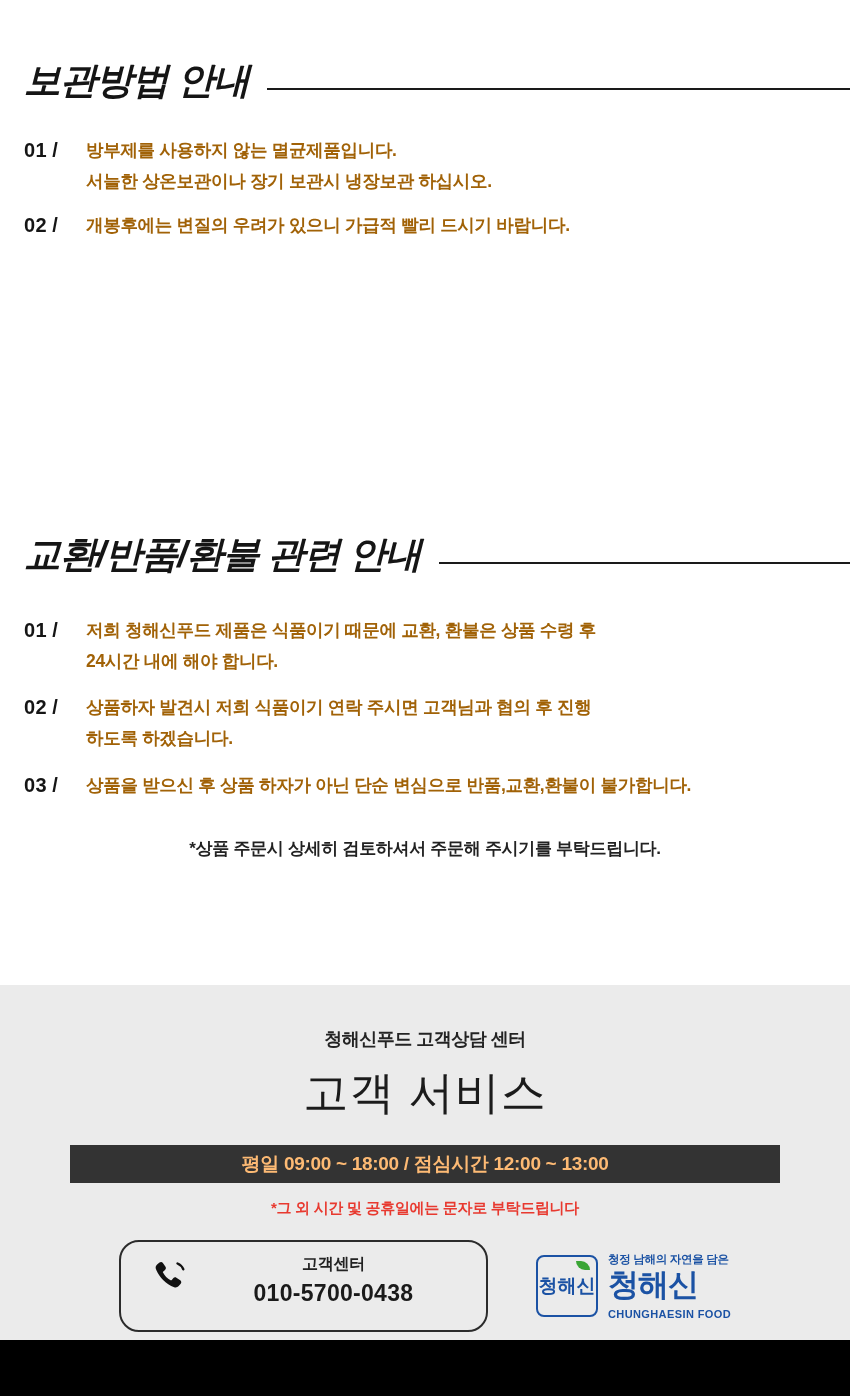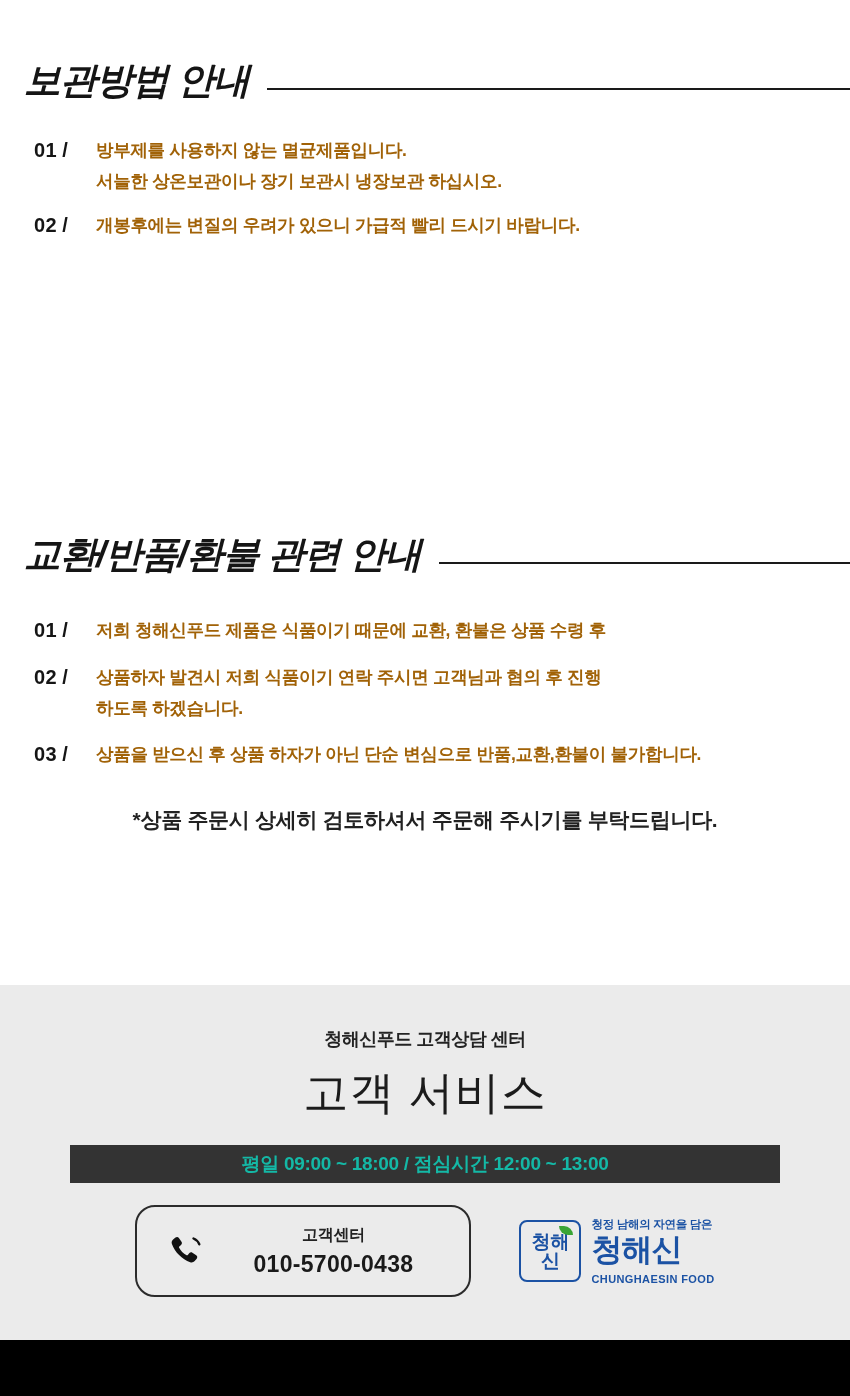--- a/index.html
+++ b/index.html
@@ -35,21 +35,21 @@
     color: #151515;
   }
   .sec-head .rule {
     flex: 1;
     height: 2px;
     background: #1a1a1a;
     margin: 0 0 9px 18px;
   }
 
   
-  .items { padding-left: 34px; }
+  .items { padding-left: 24px; }
   .item {
     display: flex;
     align-items: flex-start;
     margin-bottom: 14px;
   }
   .item .num {
     width: 62px;
     flex: 0 0 62px;
     font-size: 20px;
     font-weight: 800;
@@ -74,21 +74,21 @@
   #storage-section { position: absolute; top: 42px; left: 0; width: 850px; }
   #storage-section .items { margin-top: 36px; }
 
   
   #exchange-section { position: absolute; top: 516px; left: 0; width: 850px; }
   #exchange-section .items { margin-top: 42px; }
   #exchange-section .item { margin-bottom: 16px; }
 
   .note {
     text-align: center;
-    font-size: 21px;
+    font-size: 17px;
     font-weight: 700;
     color: #222;
     margin-top: 36px;
     letter-spacing: -0.3px;
   }
 
   
   #cs-section {
     position: absolute;
     left: 0;
@@ -110,21 +110,21 @@
     font-size: 45px;
     font-weight: 400;
     color: #1b1b1b;
     letter-spacing: 1px;
   }
   .hours-bar {
     margin: 22px auto 0;
     width: 710px;
     height: 38px;
     background: #333333;
-    color: #14b8a6;
+    color: #fdba74;
     font-size: 19px;
     font-weight: 700;
     line-height: 38px;
     letter-spacing: -0.3px;
   }
   .hours-bar .day { font-weight: 800; }
   .warn {
     margin-top: 16px;
     font-size: 15px;
     font-weight: 700;
@@ -133,27 +133,27 @@
   }
 
   .contact-row {
     margin-top: 22px;
     display: flex;
     justify-content: center;
     align-items: center;
     gap: 48px;
   }
   .phone-box {
-    width: 336px;
+    width: 369px;
     height: 92px;
     border: 2px solid #2b2b2b;
     border-radius: 20px;
     display: flex;
-    align-items: center;
-    padding: 0 18px;
+    align-items: flex-start;
+    padding: 12px 18px;
     background: transparent;
   }
   .phone-box .icon {
     width: 60px;
     flex: 0 0 60px;
     display: flex;
     align-items: center;
     justify-content: center;
   }
   .phone-box .txt { flex: 1; text-align: center; }
@@ -174,21 +174,21 @@
   .brand { display: flex; align-items: center; gap: 10px; }
   .brand .emblem {
     width: 62px; height: 62px;
     border: 2px solid #1b52a4;
     border-radius: 8px;
     position: relative;
     background: #ebebeb;
     display: flex;
     align-items: center;
     justify-content: center;
-    flex-direction: column;
+    flex-direction: row;
     line-height: 1;
   }
   .brand .emblem .e1 {
     font-size: 19px; font-weight: 800; color: #1b52a4;
   }
   .brand .emblem .e2 {
     font-size: 19px; font-weight: 800; color: #1b52a4;
   }
   .brand .emblem .leaf {
     position: absolute;
@@ -268,20 +268,21 @@
       <div class="rule"></div>
     </div>
 
     <div class="items">
       <div class="item">
         <div class="num">
           <span>01</span><span class="slash">/</span>
         </div>
         <div class="body">
           <div class="line">저희 청해신푸드 제품은 식품이기 때문에 교환, 환불은 상품 수령 후</div>
+          <div class="line">24시간 내에 해야 합니다.</div>
         </div>
       </div>
 
       <div class="item">
         <div class="num">
           <span>02</span><span class="slash">/</span>
         </div>
         <div class="body">
           <div class="line">상품하자 발견시 저희 식품이기 연락 주시면 고객님과 협의 후 진행</div>
           <div class="line">하도록 하겠습니다.</div>
@@ -303,20 +304,21 @@
 
   <section id="cs-section">
     <div class="cs-sub">청해신푸드 고객상담 센터</div>
     <div class="cs-title">고객 서비스</div>
 
     <div class="hours-bar">
       <span class="day">평일</span>
       <span>09:00 ~ 18:00 / 점심시간 12:00 ~ 13:00</span>
     </div>
 
+    <div class="warn">*그 외 시간 및 공휴일에는 문자로 부탁드립니다</div>
 
     <div class="contact-row">
 
       <div class="phone-box">
         <div class="icon">
           <svg width="44" height="44" viewBox="0 0 44 44" aria-hidden="true">
             <path d="M12.5 8.5c1.1-.9 2.6-.7 3.4.5l2.6 3.8c.7 1 .5 2.4-.5 3.2l-1.7 1.4c-.4.3-.5.8-.3 1.2 1.6 3.3 4.3 6 7.6 7.6.4.2.9.1 1.2-.3l1.4-1.7c.8-1 2.2-1.2 3.2-.5l3.8 2.6c1.2.8 1.4 2.3.5 3.4l-2 2.3c-1.1 1.3-2.9 1.8-4.5 1.2-4.1-1.5-8-4.1-11.1-7.2-3.1-3.1-5.7-7-7.2-11.1-.6-1.6-.1-3.4 1.2-4.5l2.4-1.9z" fill="#111111"></path>
             <path d="M30.5 9.5c2.6 1.1 4.7 3.2 5.8 5.8" fill="none" stroke="#111111" stroke-width="2.4" stroke-linecap="round"></path>
           </svg>
         </div>

